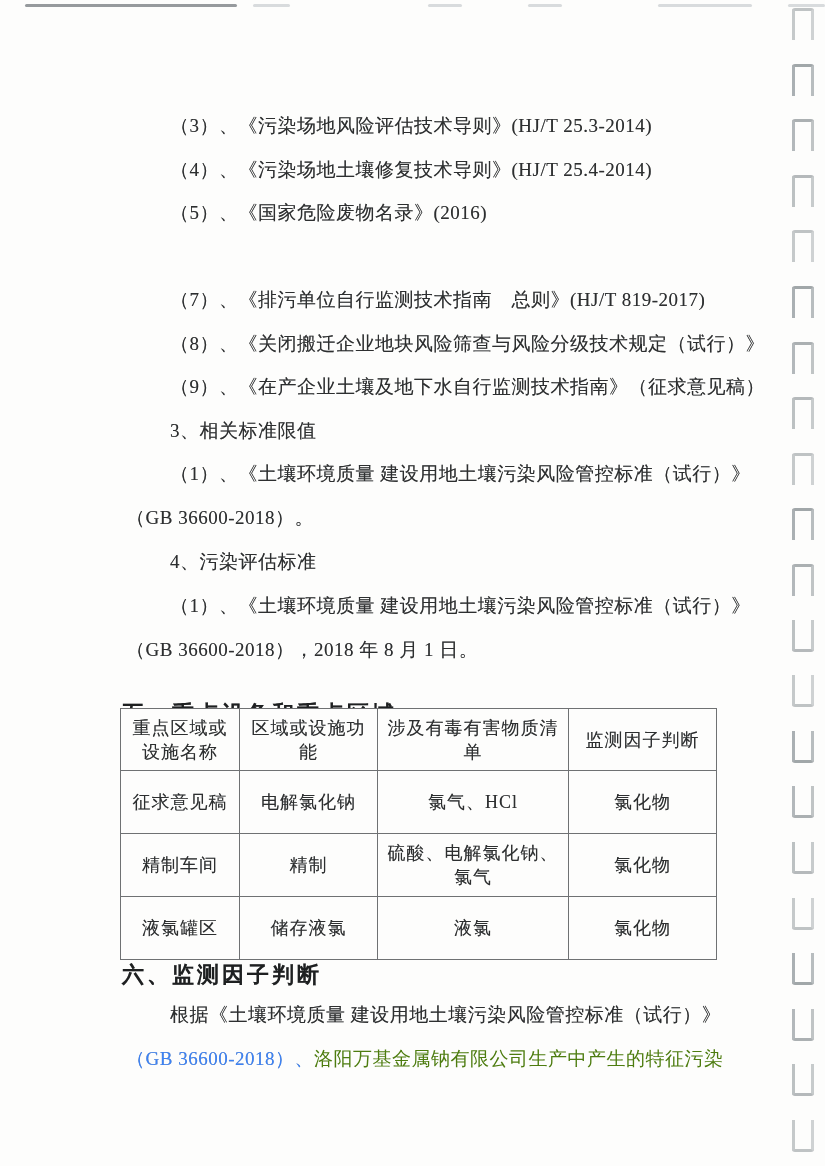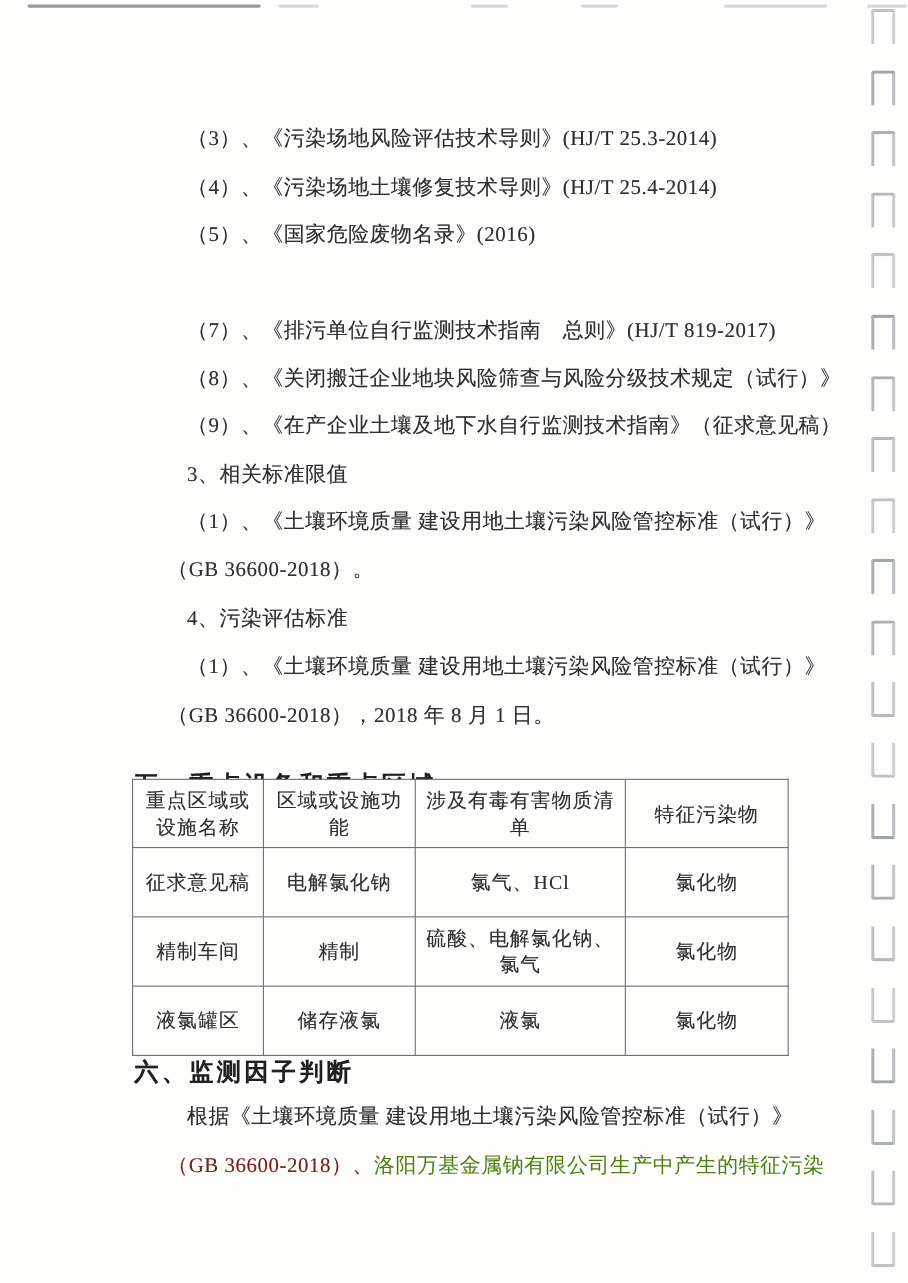--- a/index.html
+++ b/index.html
@@ -20,37 +20,37 @@
   .line {
     position: absolute;
     margin: 0;
     white-space: nowrap;
     font-size: 19px;
     letter-spacing: 0.5px;
     color: #2d2f30;
     text-shadow: 0 0 0.6px rgba(50, 52, 54, 0.45);
   }
   .indent { left: 170px; }
-  .cont   { left: 152px; text-align: center; }
+  .cont   { left: 126px; text-align: center; }
 
   .sec-heading {
     position: absolute;
     margin: 0;
     left: 122px;
     white-space: nowrap;
     font-family: "Liberation Sans", "DejaVu Sans", sans-serif;
     font-weight: bold;
     font-size: 22px;
     letter-spacing: 3px;
     color: #1e2021;
     text-shadow: 0 0 0.6px rgba(30, 32, 33, 0.5);
   }
 
   .faded-part { color: #4d7c0f; text-shadow: none; }
-  .dark-part  { color: #7f1d1d; }
+  .dark-part  { color: #3b82f6; }
 
   
   .kv-table {
     position: absolute;
     left: 120px;
     top: 708px;
     width: 596px;
     border-collapse: collapse;
     table-layout: fixed;
     font-size: 18px;
@@ -138,21 +138,21 @@
       <col style="width:119px">
         <col style="width:138px">
         <col style="width:191px">
         <col style="width:148px">
     </colgroup>
     <tbody>
         <tr class="hdr">
       <td>重点区域或设施名称</td>
       <td>区域或设施功能</td>
       <td>涉及有毒有害物质清单</td>
-      <td>特征污染物</td>
+      <td>监测因子判断</td>
     </tr>
     <tr class="row">
       <td>征求意见稿</td>
       <td>电解氯化钠</td>
       <td>氯气、HCl</td>
       <td>氯化物</td>
     </tr>
     <tr class="row">
       <td>精制车间</td>
       <td>精制</td>

